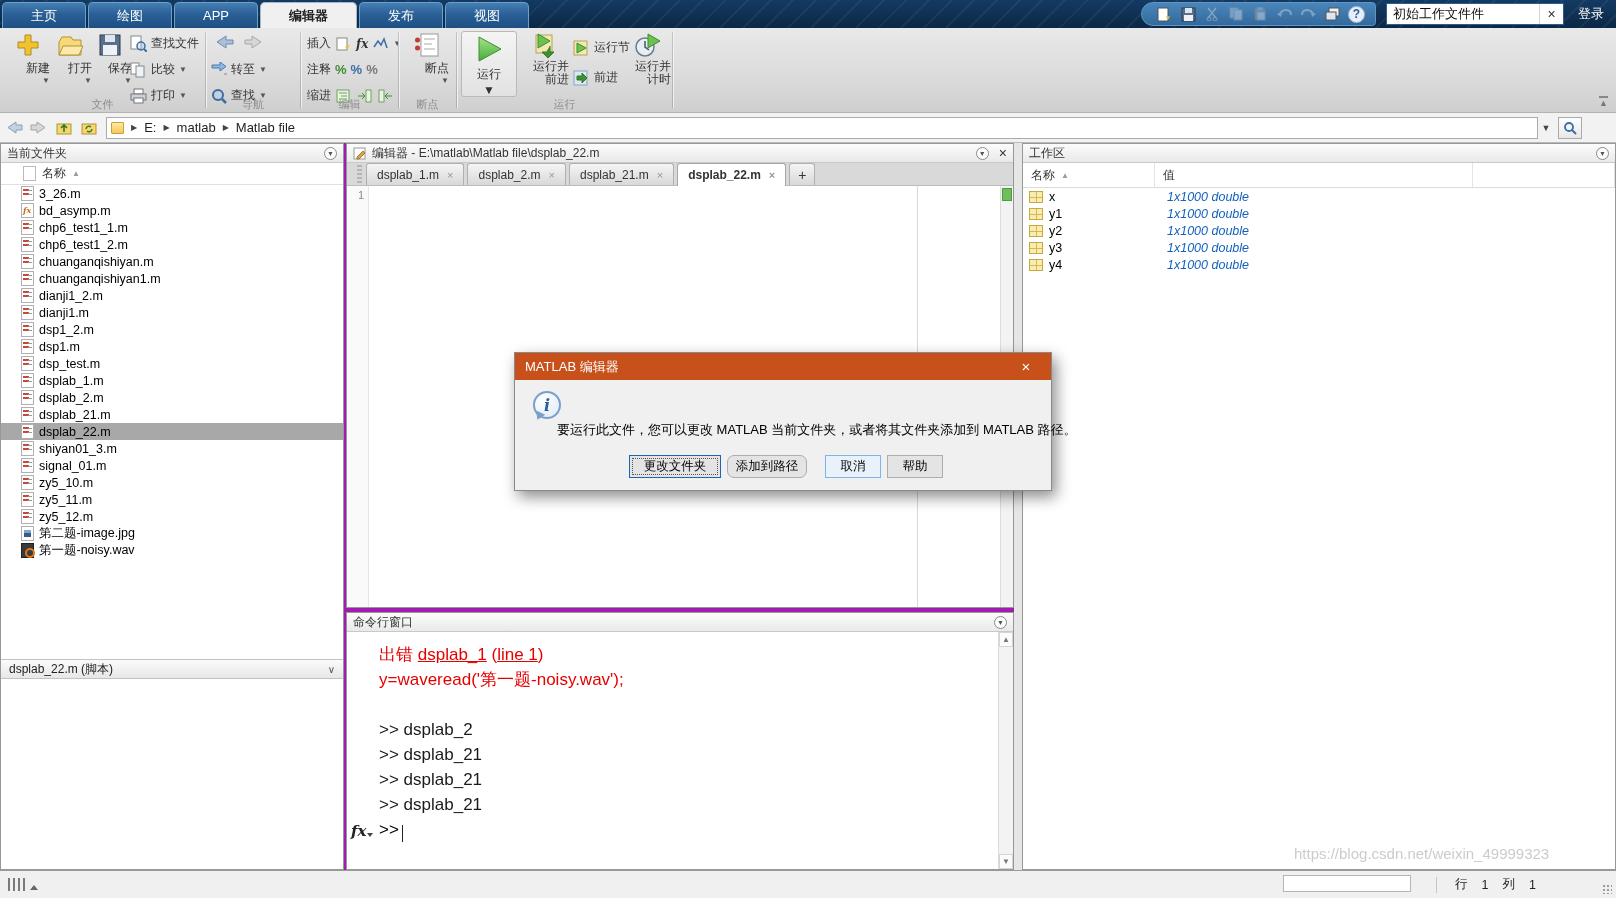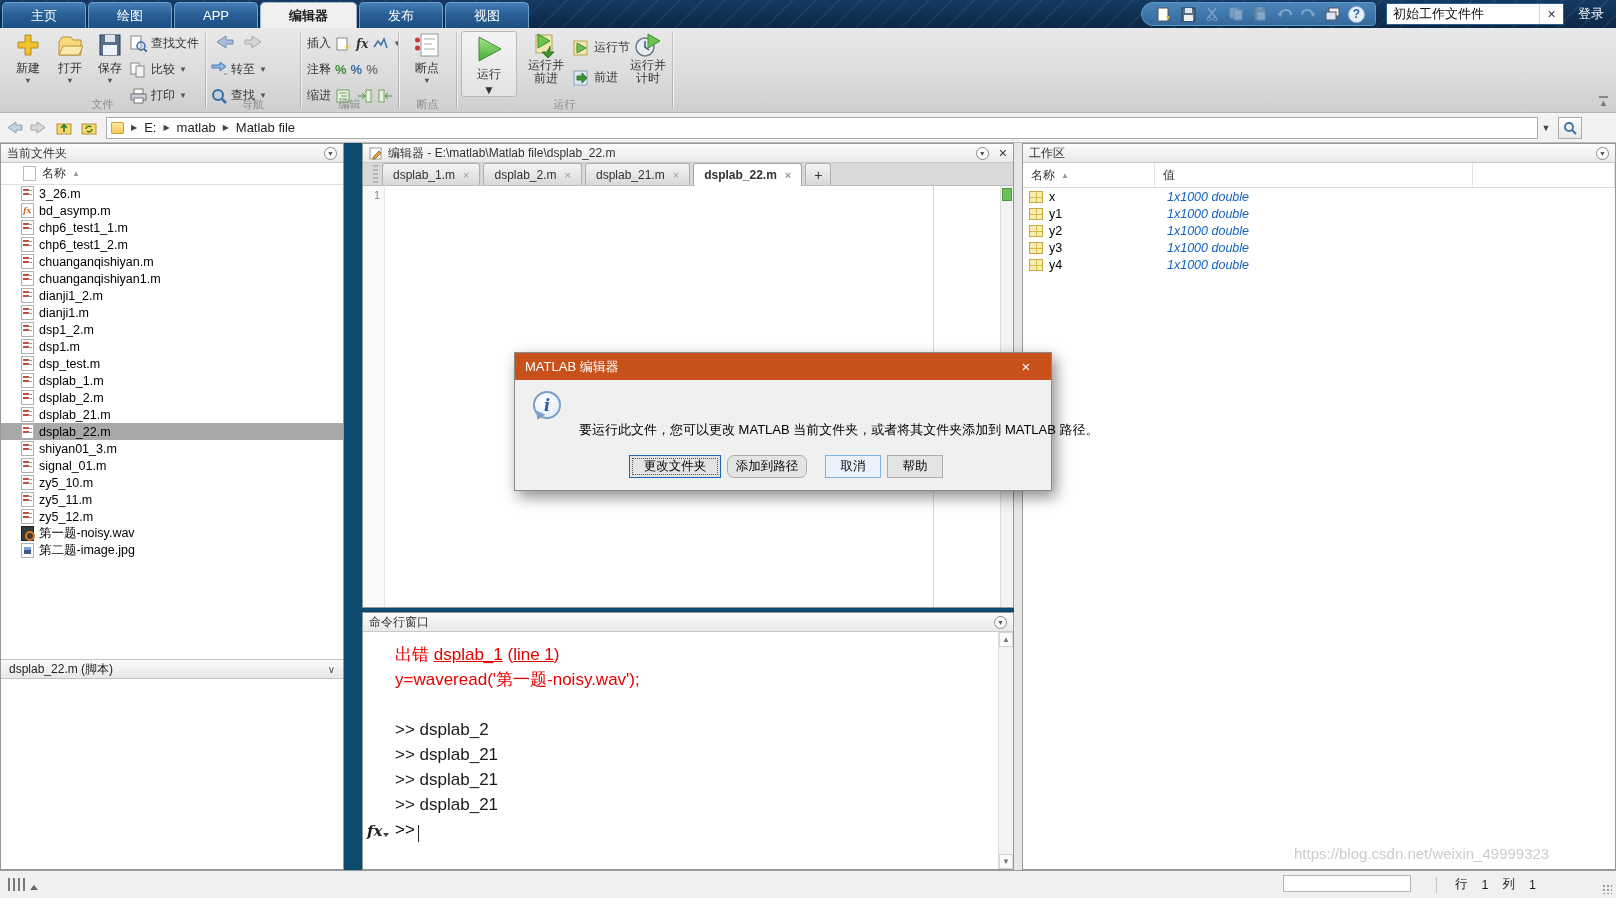--- a/index.html
+++ b/index.html
@@ -27,21 +27,21 @@
   .searchwrap input { width:152px; border:none; outline:none; font-size:13px; padding:0 6px; font-family:"Liberation Sans",sans-serif; color:#111; }
   .search-x { width:24px; display:flex; align-items:center; justify-content:center; color:#333; font-size:14px; border-left:1px solid #d5d5d5; cursor:pointer; }
   .login { color:#fff; font-size:13px; margin-right:12px; cursor:pointer; }
 
   
   .ribbon { position:absolute; left:0; top:28px; width:1616px; height:85px;
     background:linear-gradient(180deg,#e9e9e9 0%,#dcdcdc 55%,#cfcfcf 100%); border-bottom:1px solid #b3b3b3; }
   .rgroup { position:absolute; top:0; height:85px; }
   .rgroup .glabel { position:absolute; bottom:1px; left:0; right:0; text-align:center; font-size:11px; color:#8d8d8d; }
   .rsep { position:absolute; top:4px; bottom:4px; width:1px; background:linear-gradient(180deg,#c3c3c3,#aeaeae); box-shadow:1px 0 0 #f2f2f2; }
-  .bigbtn { position:absolute; top:4px; width:44px; text-align:center; font-size:12px; color:#333; cursor:pointer;font-family:Liberation Mono, monospace; }
+  .bigbtn { position:absolute; top:4px; width:44px; text-align:right; font-size:12px; color:#333; cursor:pointer; }
   .bigbtn .bicon { height:26px; display:flex; align-items:center; justify-content:center; margin-bottom:2px; }
   .bigbtn .drop { font-size:8px; color:#555; line-height:8px; }
   .smallrow { position:absolute; height:19px; display:flex; align-items:center; gap:4px; font-size:12px; color:#333; cursor:pointer; white-space:nowrap; }
   .smallrow .drop { font-size:8px; color:#555; }
   .iconbox16 { width:17px; height:17px; display:flex; align-items:center; justify-content:center; }
   .glyphic { font-size:11px; font-weight:bold; }
   .runbig { position:absolute; top:3px; width:56px; height:66px; border:1px solid #b9b9b9; border-radius:3px; background:linear-gradient(180deg,#f4f4f4,#e2e2e2);
     text-align:center; font-size:12px; color:#333; cursor:pointer; }
   .collapse-arrow { position:absolute; right:8px; bottom:4px; font-size:9px; color:#777; border-top:2px solid #888; line-height:9px; padding-top:1px; cursor:pointer;}
 
@@ -78,21 +78,21 @@
   .ficon[data-icon="image-file"]::before { content:""; position:absolute; left:2px; top:3px; right:2px; bottom:3px; background:linear-gradient(180deg,#7aa7d8 50%,#3d5a86 50%); }
   .ficon[data-icon="audio-file"] { background:#3a3a3a; border-color:#222; }
   .ficon[data-icon="audio-file"]::before { content:""; position:absolute; left:3px; top:4px; width:6px; height:6px; border:2px solid #e07820; border-radius:50%; }
   .ficon[data-icon="blank"] { border-color:#bbb; }
   .detailbar { height:20px; background:linear-gradient(180deg,#fbfbfb,#e7e7e7); border-top:1px solid #c2c2c2; border-bottom:1px solid #c2c2c2; display:flex; align-items:center; font-size:12px; color:#222; padding:0 8px; }
   .detailbar .sp { flex:1; }
   .chev { font-size:10px; color:#555; cursor:pointer; }
   .preview { flex:1; background:#fff; }
 
   
-  .center { width:670px; height:727px; display:flex; flex-direction:column; background:#0c4a6e; padding-left:18px; }
+  .center { width:670px; height:727px; display:flex; flex-direction:column; background:#a21caf; padding-left:2px; }
   .editorpanel { height:465px; display:flex; flex-direction:column; border:1px solid #979797; background:#fff; }
   .edhdr-ic { width:14px; height:14px; margin-right:5px; }
   .edclose { font-size:14px; color:#333; margin-left:10px; cursor:pointer; line-height:12px;}
   .tabrow { height:23px; background:#d9d9d9; border-bottom:1px solid #bdbdbd; display:flex; align-items:flex-end; padding-left:10px; }
   .draghandle { width:5px; height:18px; margin-right:4px; background:repeating-linear-gradient(180deg,#b5b5b5 0 2px, transparent 2px 4px); align-self:center;}
   .etab { height:22px; display:flex; align-items:center; gap:8px; padding:0 10px; font-size:12px; color:#333;
     background:linear-gradient(180deg,#f5f5f5,#d8d8d8); border:1px solid #b0b0b0; border-bottom:none; border-radius:3px 3px 0 0; margin-right:3px; cursor:pointer; }
   .etab .x { color:#999; font-size:11px; cursor:pointer; }
   .etab.active { background:#fff; font-weight:bold; height:23px; margin-bottom:-1px; border-color:#a7a7a7; }
   .plustab { width:26px; height:22px; display:flex; align-items:center; justify-content:center; font-size:14px; color:#333;
@@ -141,21 +141,21 @@
      background:radial-gradient(circle at 2px 2px,#9a9a9a 1px,transparent 1.4px); background-size:4px 4px; }
 
   
   .dialog { position:absolute; left:514px; top:352px; width:538px; height:139px; background:#f0f0f0; border:1px solid #8a8a8a; box-shadow:4px 6px 14px rgba(0,0,0,.45); z-index:50; }
   .dlg-title { height:27px; background:#c8511b; color:#fff; display:flex; align-items:center; padding:0 10px; font-size:13px; }
   .dlg-title .sp { flex:1; }
   .dlg-x { color:#fff; font-size:15px; width:30px; text-align:center; cursor:pointer; }
   .dlg-icon { position:absolute; left:18px; top:38px; width:28px; height:28px; border:2px solid #7aa0c8; border-radius:50%; background:radial-gradient(circle at 35% 30%,#ffffff,#dce9f7); display:flex; align-items:center; justify-content:center; font:italic bold 16px "DejaVu Serif",serif; color:#2c5e9e; }
   .dlg-icon::after { content:""; position:absolute; left:-2px; bottom:-8px; border:5px solid transparent; border-top:8px solid #7aa0c8; transform:rotate(25deg); }
   .dlg-msg1 { position:absolute; left:57px; top:40px; font-size:13px; font-weight:bold; color:#000; white-space:nowrap; }
-  .dlg-msg2 { position:absolute; left:64px; top:68px; font-size:13px; color:#000; white-space:nowrap; }
+  .dlg-msg2 { position:absolute; left:42px; top:68px; font-size:13px; color:#000; white-space:nowrap; }
   .dlg-btn { position:absolute; top:102px; height:23px; background:#e4e4e4; border:1px solid #adadad; font-size:12.5px; color:#000; display:flex; align-items:center; justify-content:center; cursor:pointer; font-family:"Liberation Sans",sans-serif; }
   .dlg-btn.default { border:1px solid #1a66b5; outline:1px dotted #555; outline-offset:-4px; }
   .dlg-btn.hover { border:1px solid #7eb4ea; background:#e9f2fb; }
 
   .watermark { position:absolute; left:1294px; top:845px; font-size:15px; color:rgba(175,175,175,.65); z-index:40; pointer-events:none; white-space:nowrap; }
 </style>
 </head>
 <body>
 
 <div class="app">
@@ -587,26 +587,26 @@
           </div>
         <div class="frow">
             <span class="ficon" data-icon="m-file"></span>
             <span>zy5_11.m</span>
           </div>
         <div class="frow">
             <span class="ficon" data-icon="m-file"></span>
             <span>zy5_12.m</span>
           </div>
         <div class="frow">
+            <span class="ficon" data-icon="image-file"></span>
+            <span>第二题-image.jpg</span>
+          </div>
+        <div class="frow">
             <span class="ficon" data-icon="audio-file"></span>
             <span>第一题-noisy.wav</span>
-          </div>
-        <div class="frow">
-            <span class="ficon" data-icon="image-file"></span>
-            <span>第二题-image.jpg</span>
           </div>
       </div>
       <div style="height:100px;background:#fff;"></div>
       <div class="detailbar">
         <span>dsplab_22.m  (脚本)</span>
         <span class="sp"></span>
         <span class="chev">∨</span>
       </div>
       <div class="preview"></div>
     </div>

